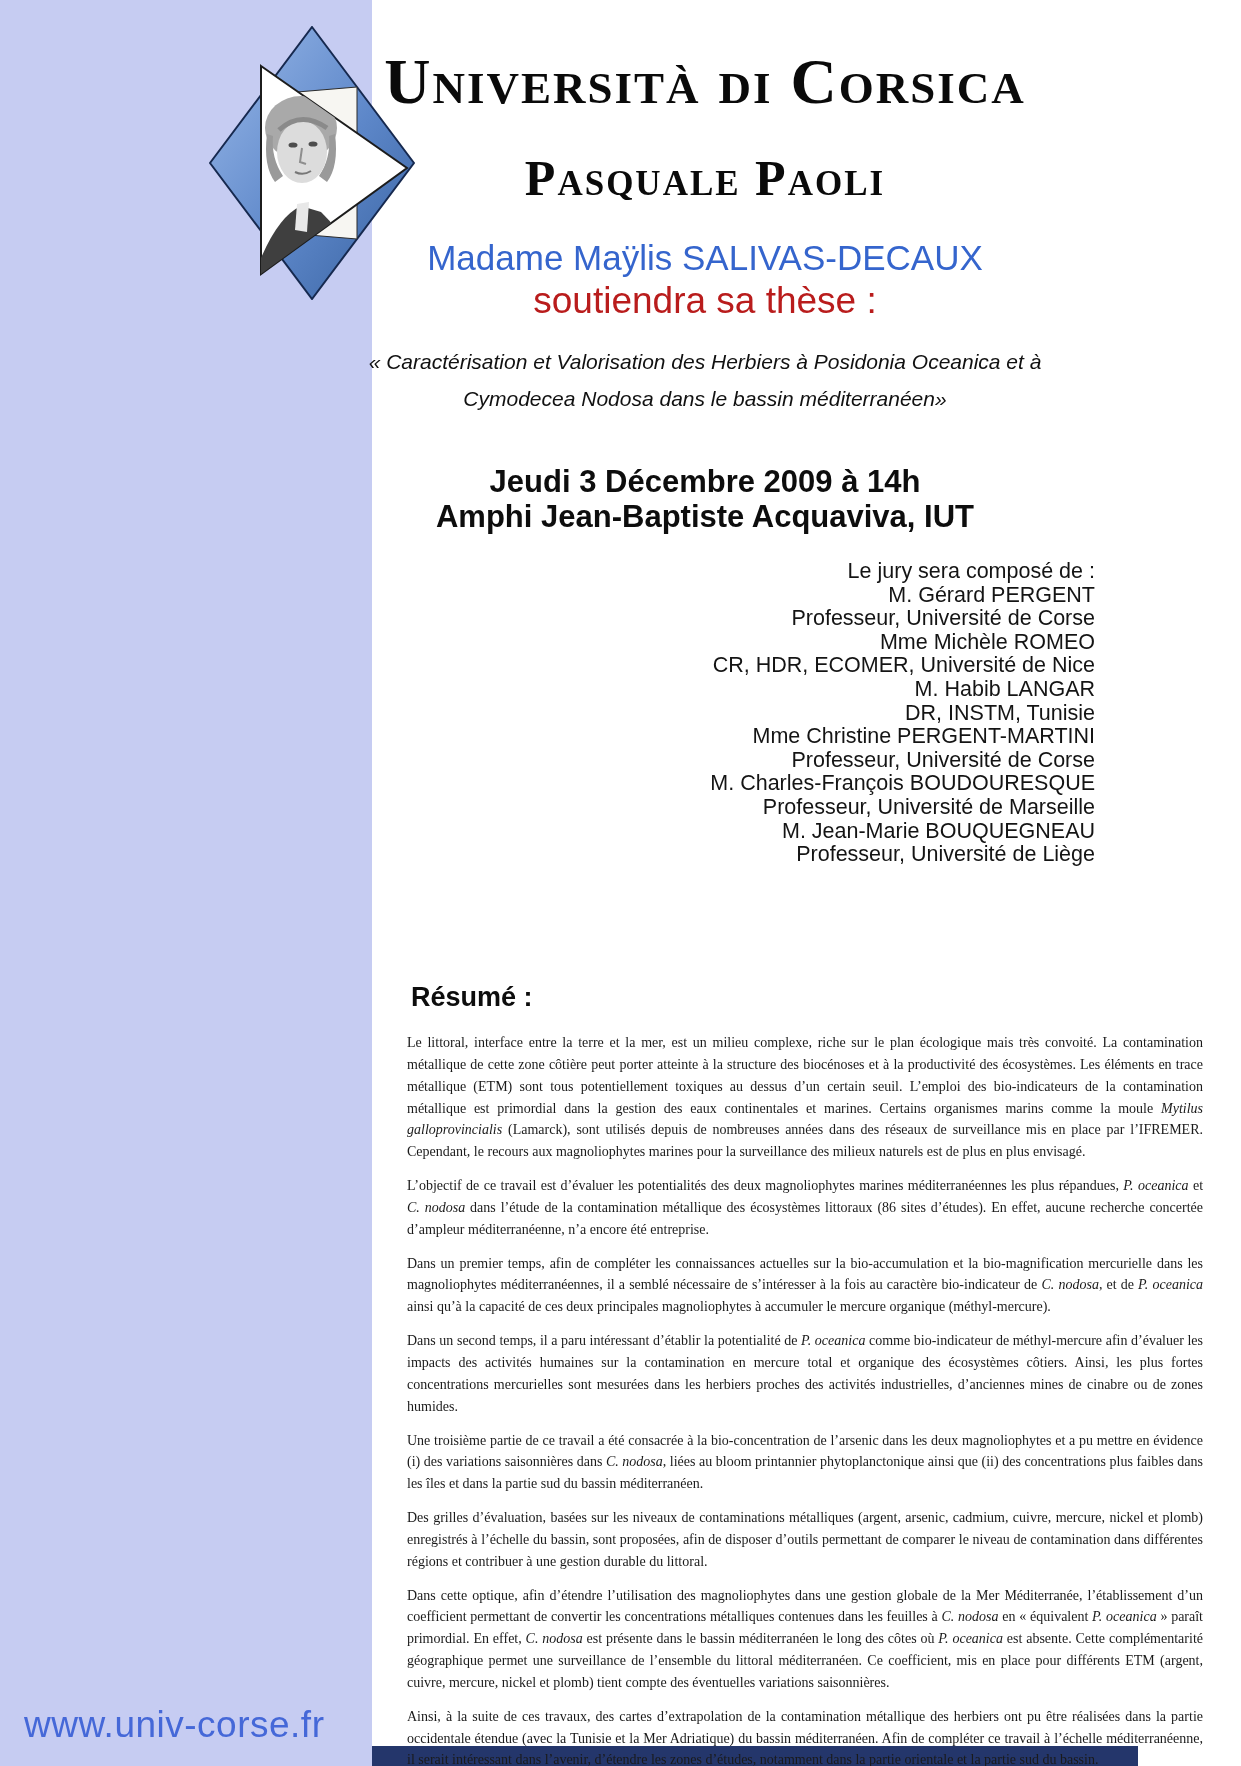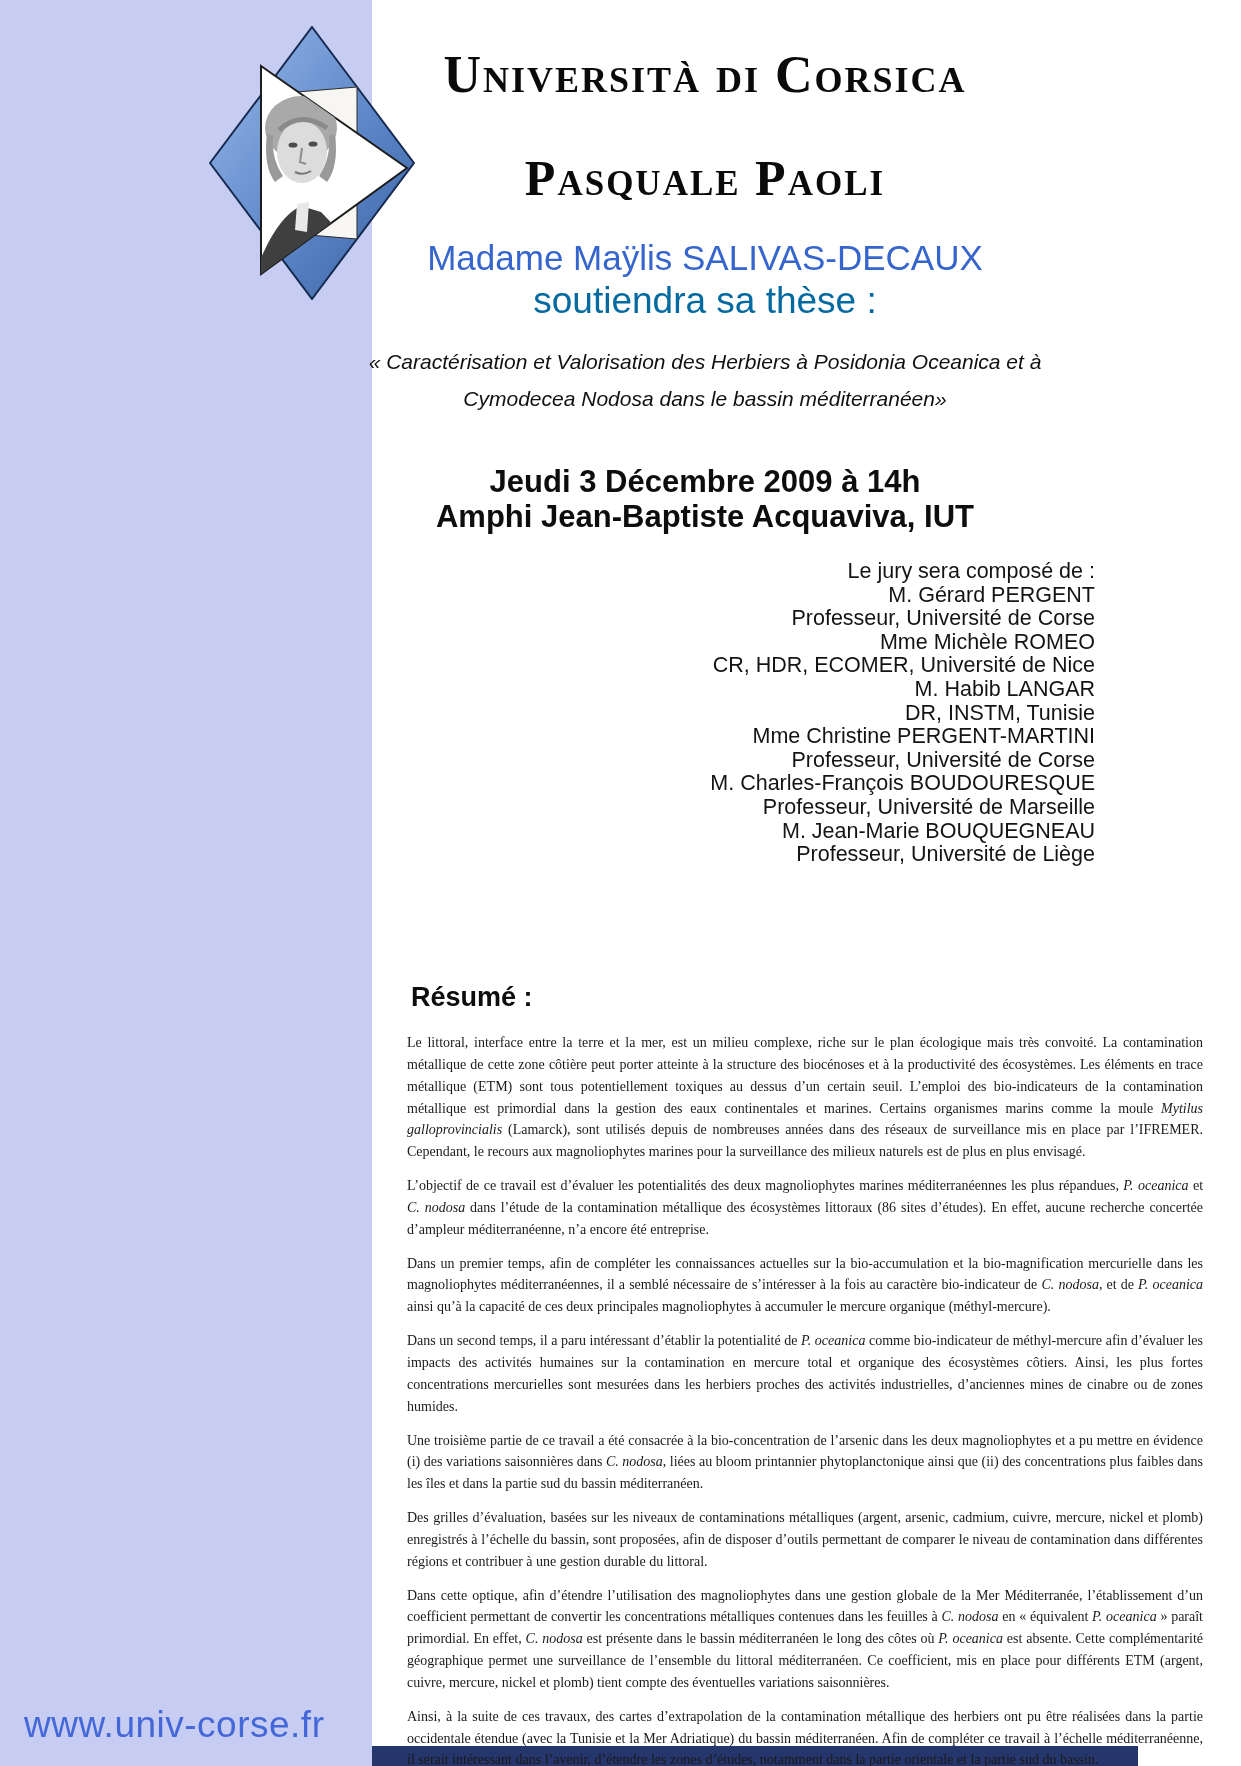--- a/index.html
+++ b/index.html
@@ -22,24 +22,24 @@
   .logo{position:absolute;left:209px;top:26px;width:206px;height:274px;}
   .center-col{position:absolute;left:325px;width:760px;text-align:center;}
   .uni{
     font-family:"Liberation Serif","DejaVu Serif",serif;
     font-variant:small-caps;
     font-weight:bold;
     color:#0a0a0a;
     letter-spacing:2px;
     margin:0;line-height:1.05;
   }
-  .uni1{top:48px;font-size:52px;text-align:center;}
+  .uni1{top:48px;font-size:64px;text-align:center;}
   .uni2{top:152px;font-size:50px;}
   .candidate{top:238px;font-size:35px;color:var(--accent-blue,#3565cd);}
-  .action{top:280px;font-size:37px;color:#0369a1;}
+  .action{top:280px;font-size:37px;color:#b91c1c;}
   .thesis{top:343px;font-size:21px;font-style:italic;line-height:37px;color:#111;}
   .thesis span{display:inline-block;max-width:745px;}
   .when{font-weight:bold;color:#0d0d0d;font-size:31px;}
   .date{top:464px;}
   .loc{top:499px;}
   .jury{
     position:absolute;left:395px;top:560px;width:700px;
     font-size:21.5px;line-height:23.6px;color:#141414;text-align:right;
   }
   .jury-line{white-space:nowrap;}

